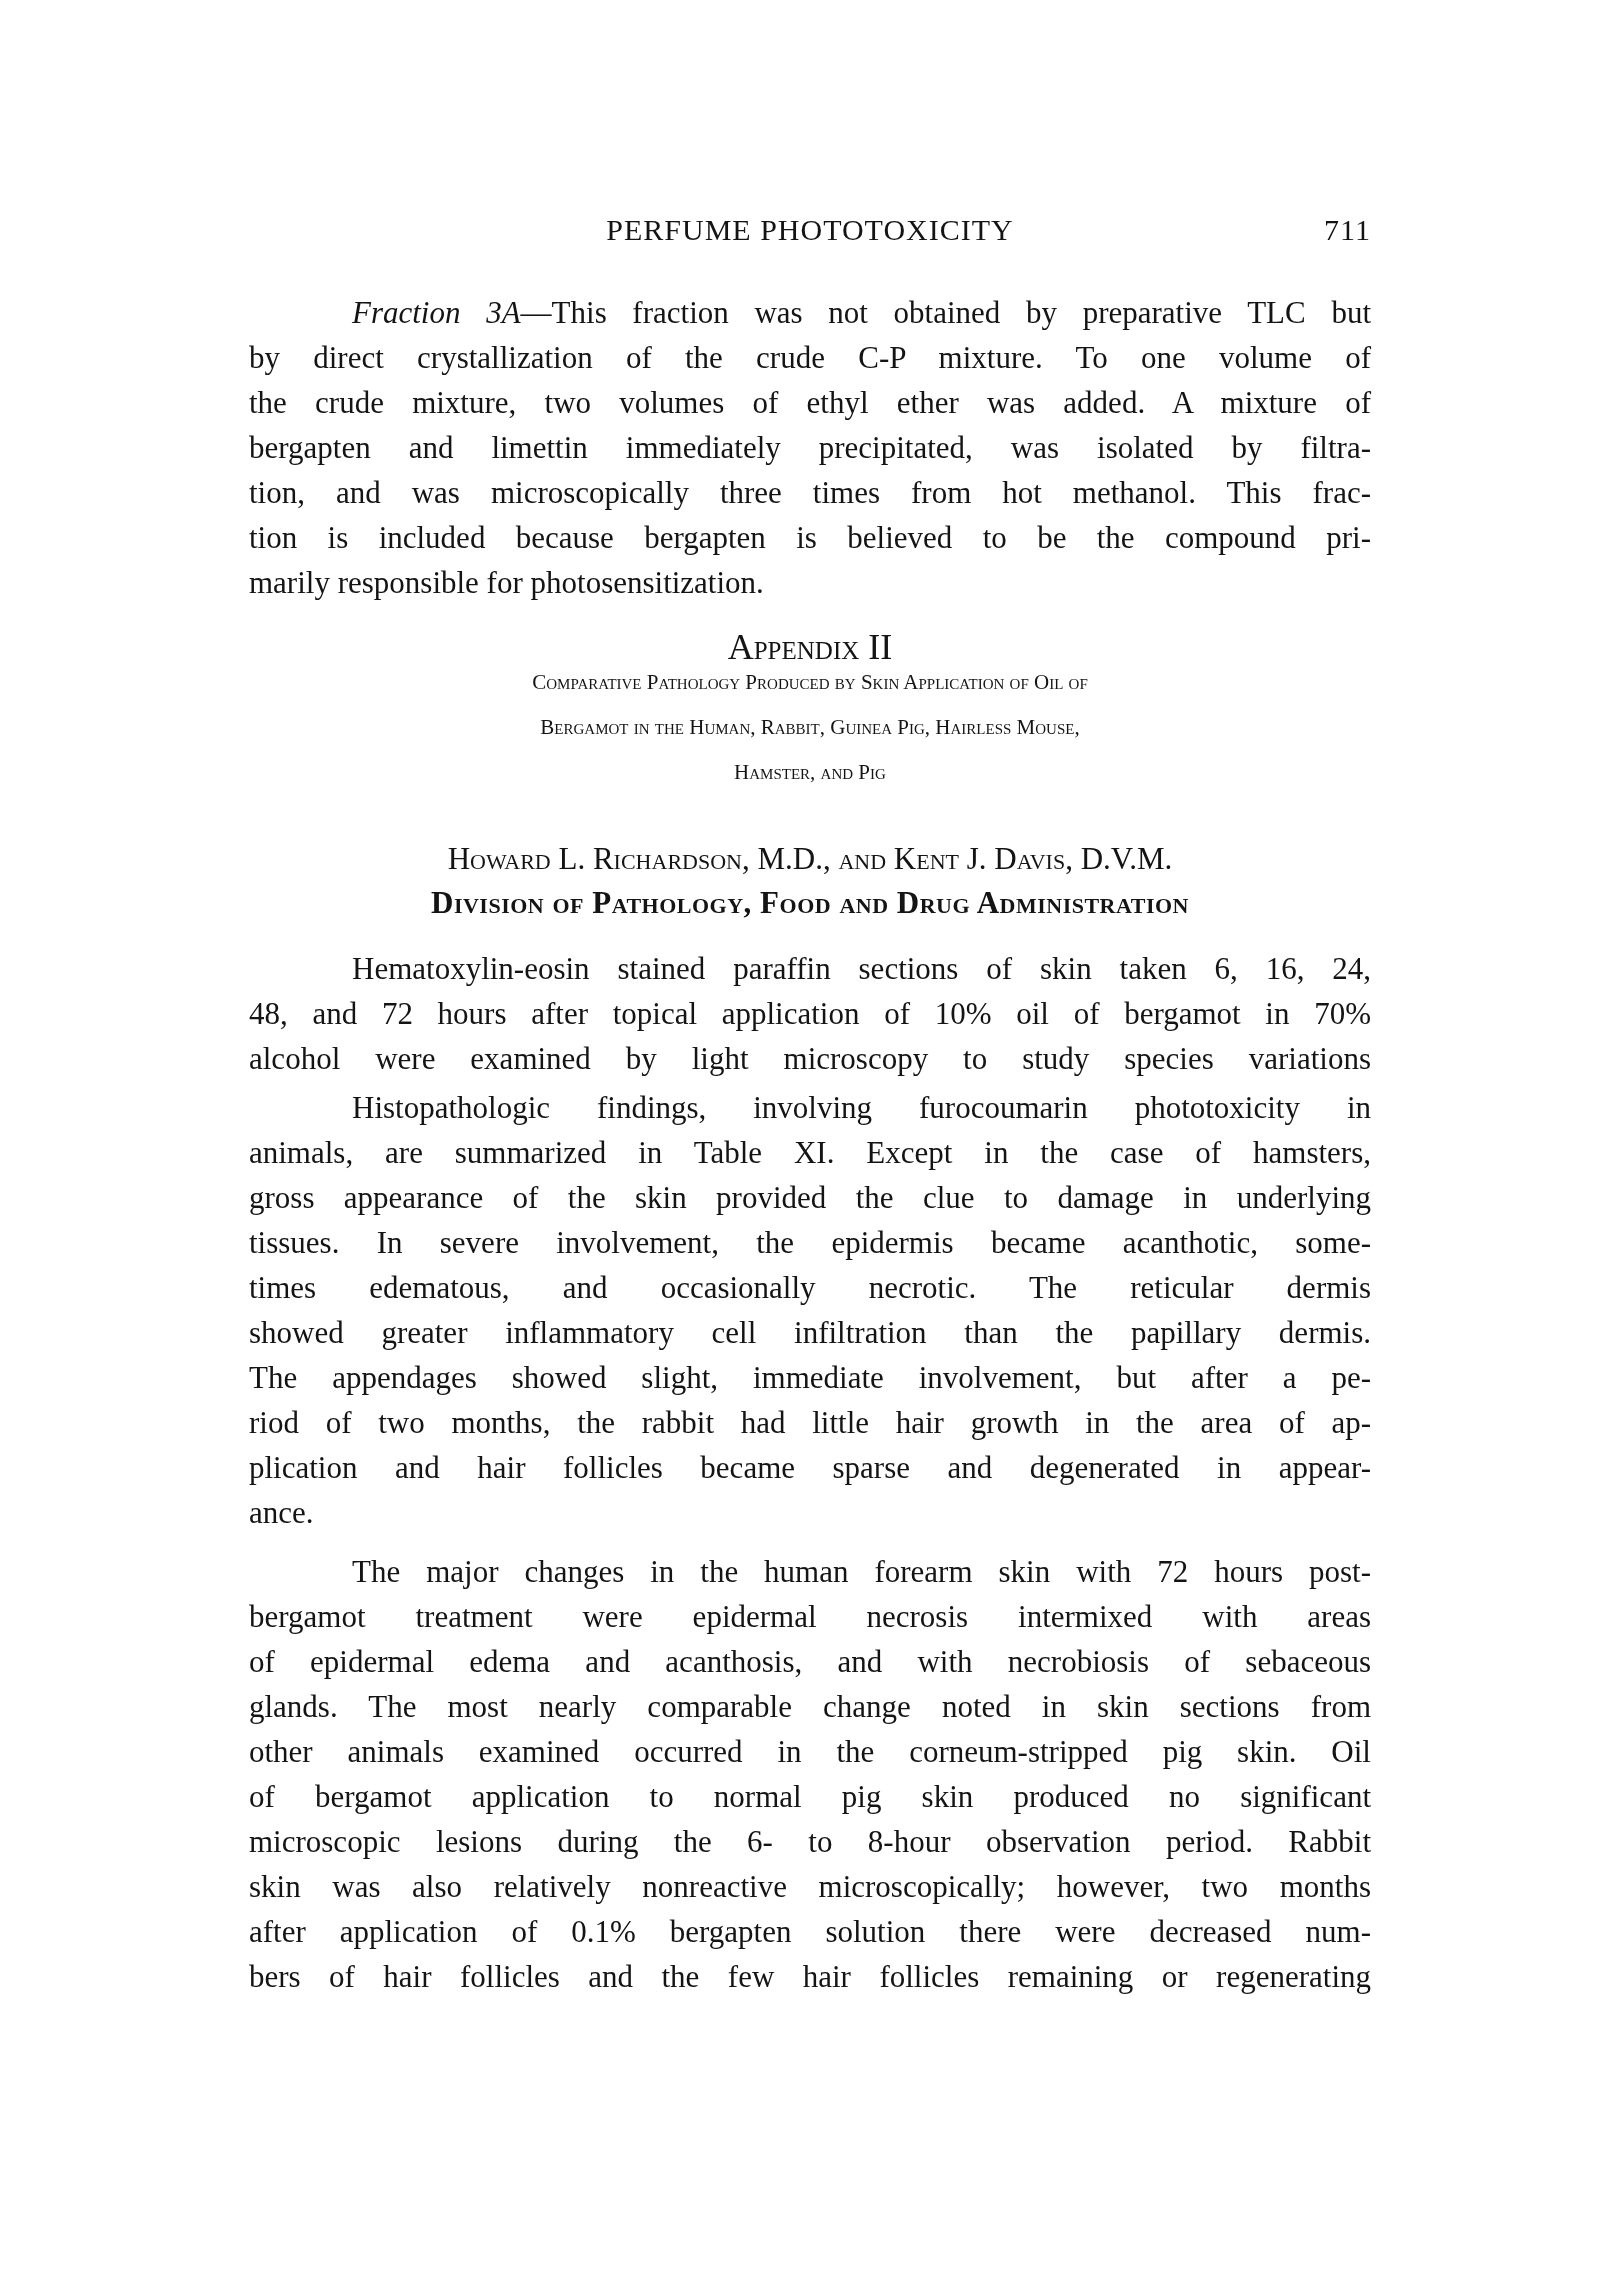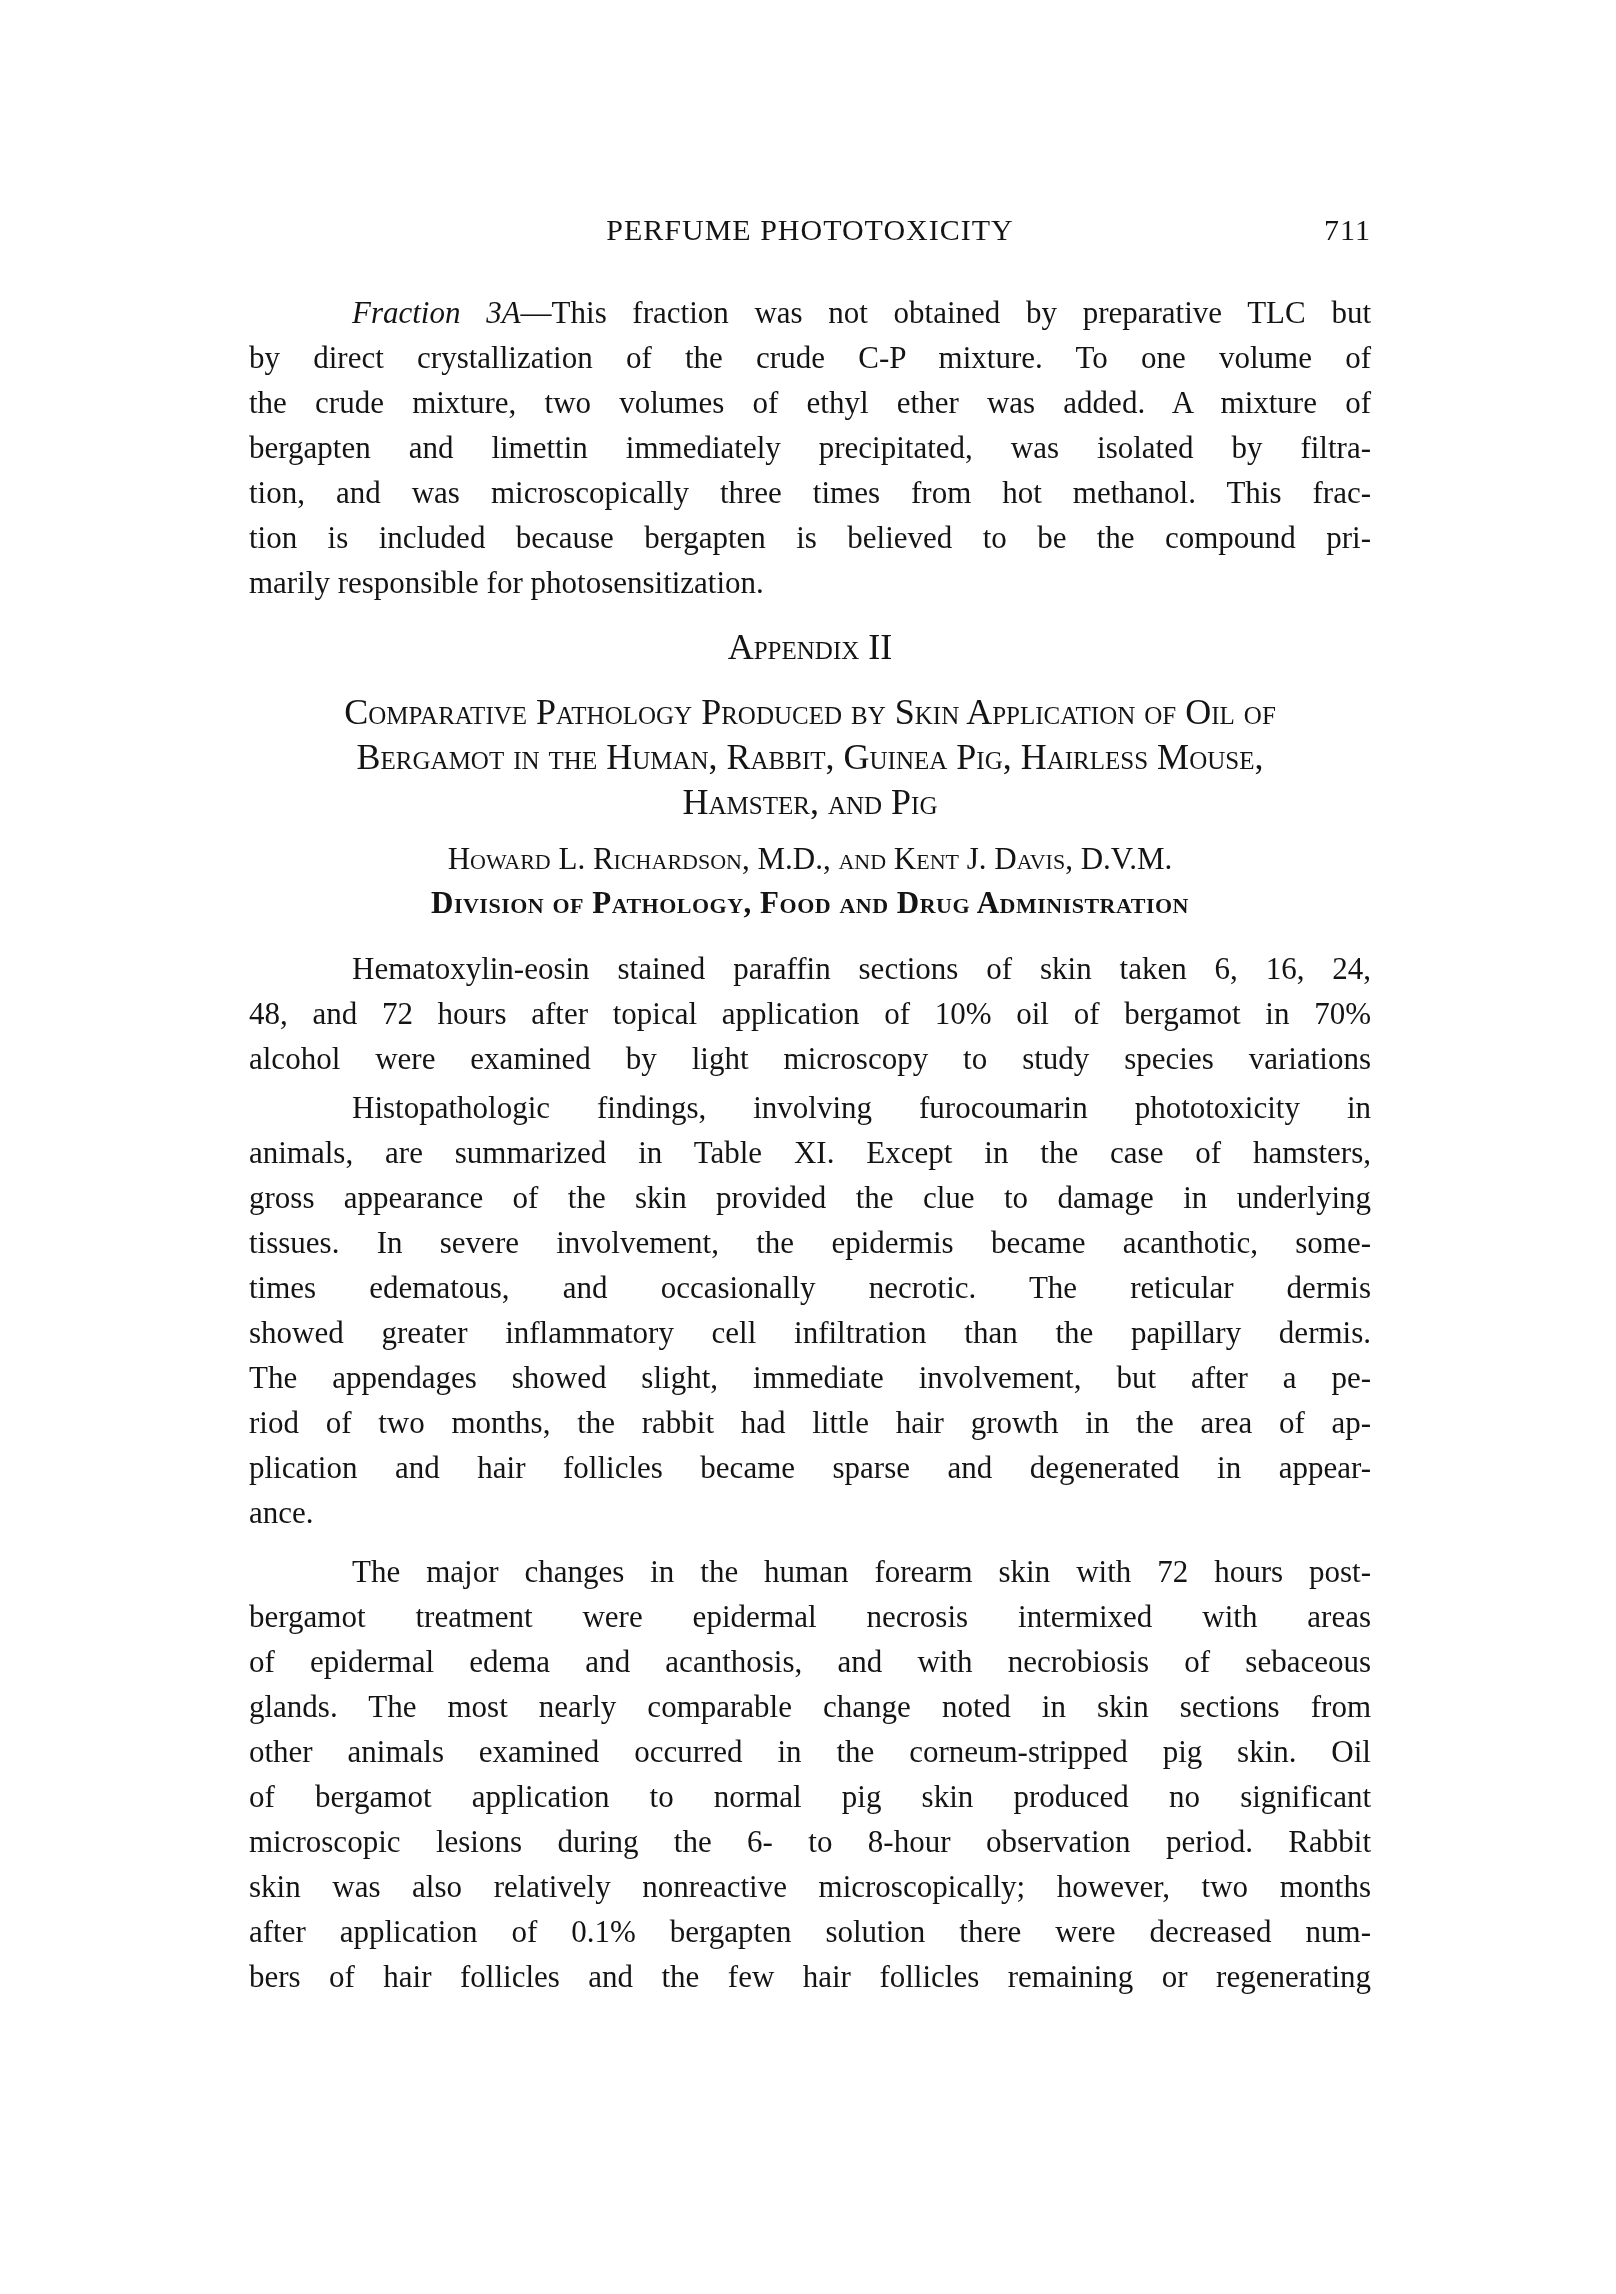--- a/index.html
+++ b/index.html
@@ -21,21 +21,21 @@
     position: absolute; left: 0; width: 1122px; margin: 0;
     font-size: 31px; line-height: 45px; text-align: justify;
     text-align-last: left; hyphens: manual;
   }
   .para.indent { text-indent: 103px; }
   .line { display: block; text-align: justify; text-align-last: justify; white-space: normal; }
   .line.last { text-align-last: left; }
   .italic { font-style: italic; }
   .center { position: absolute; left: 0; width: 1122px; text-align: center; font-variant: small-caps; margin: 0; }
   .appendix { top: 626px; font-size: 36px; }
-  .title-block { top: 690px; font-size: 36px; line-height: 45px; }
+  .title-block { top: 660px; font-size: 21px; line-height: 45px; }
   .authors { top: 837px; font-size: 31px; line-height: 44px; }
   .affiliation { top: 881px; font-size: 31px; line-height: 44px; letter-spacing: 0.5px; font-weight: bold; }
   .p1 { top: 290px; }
   .p2 { top: 946px; }
   .p3 { top: 1085px; }
   .p4 { top: 1549px; }
 </style>
 </head>
 <body>
 

